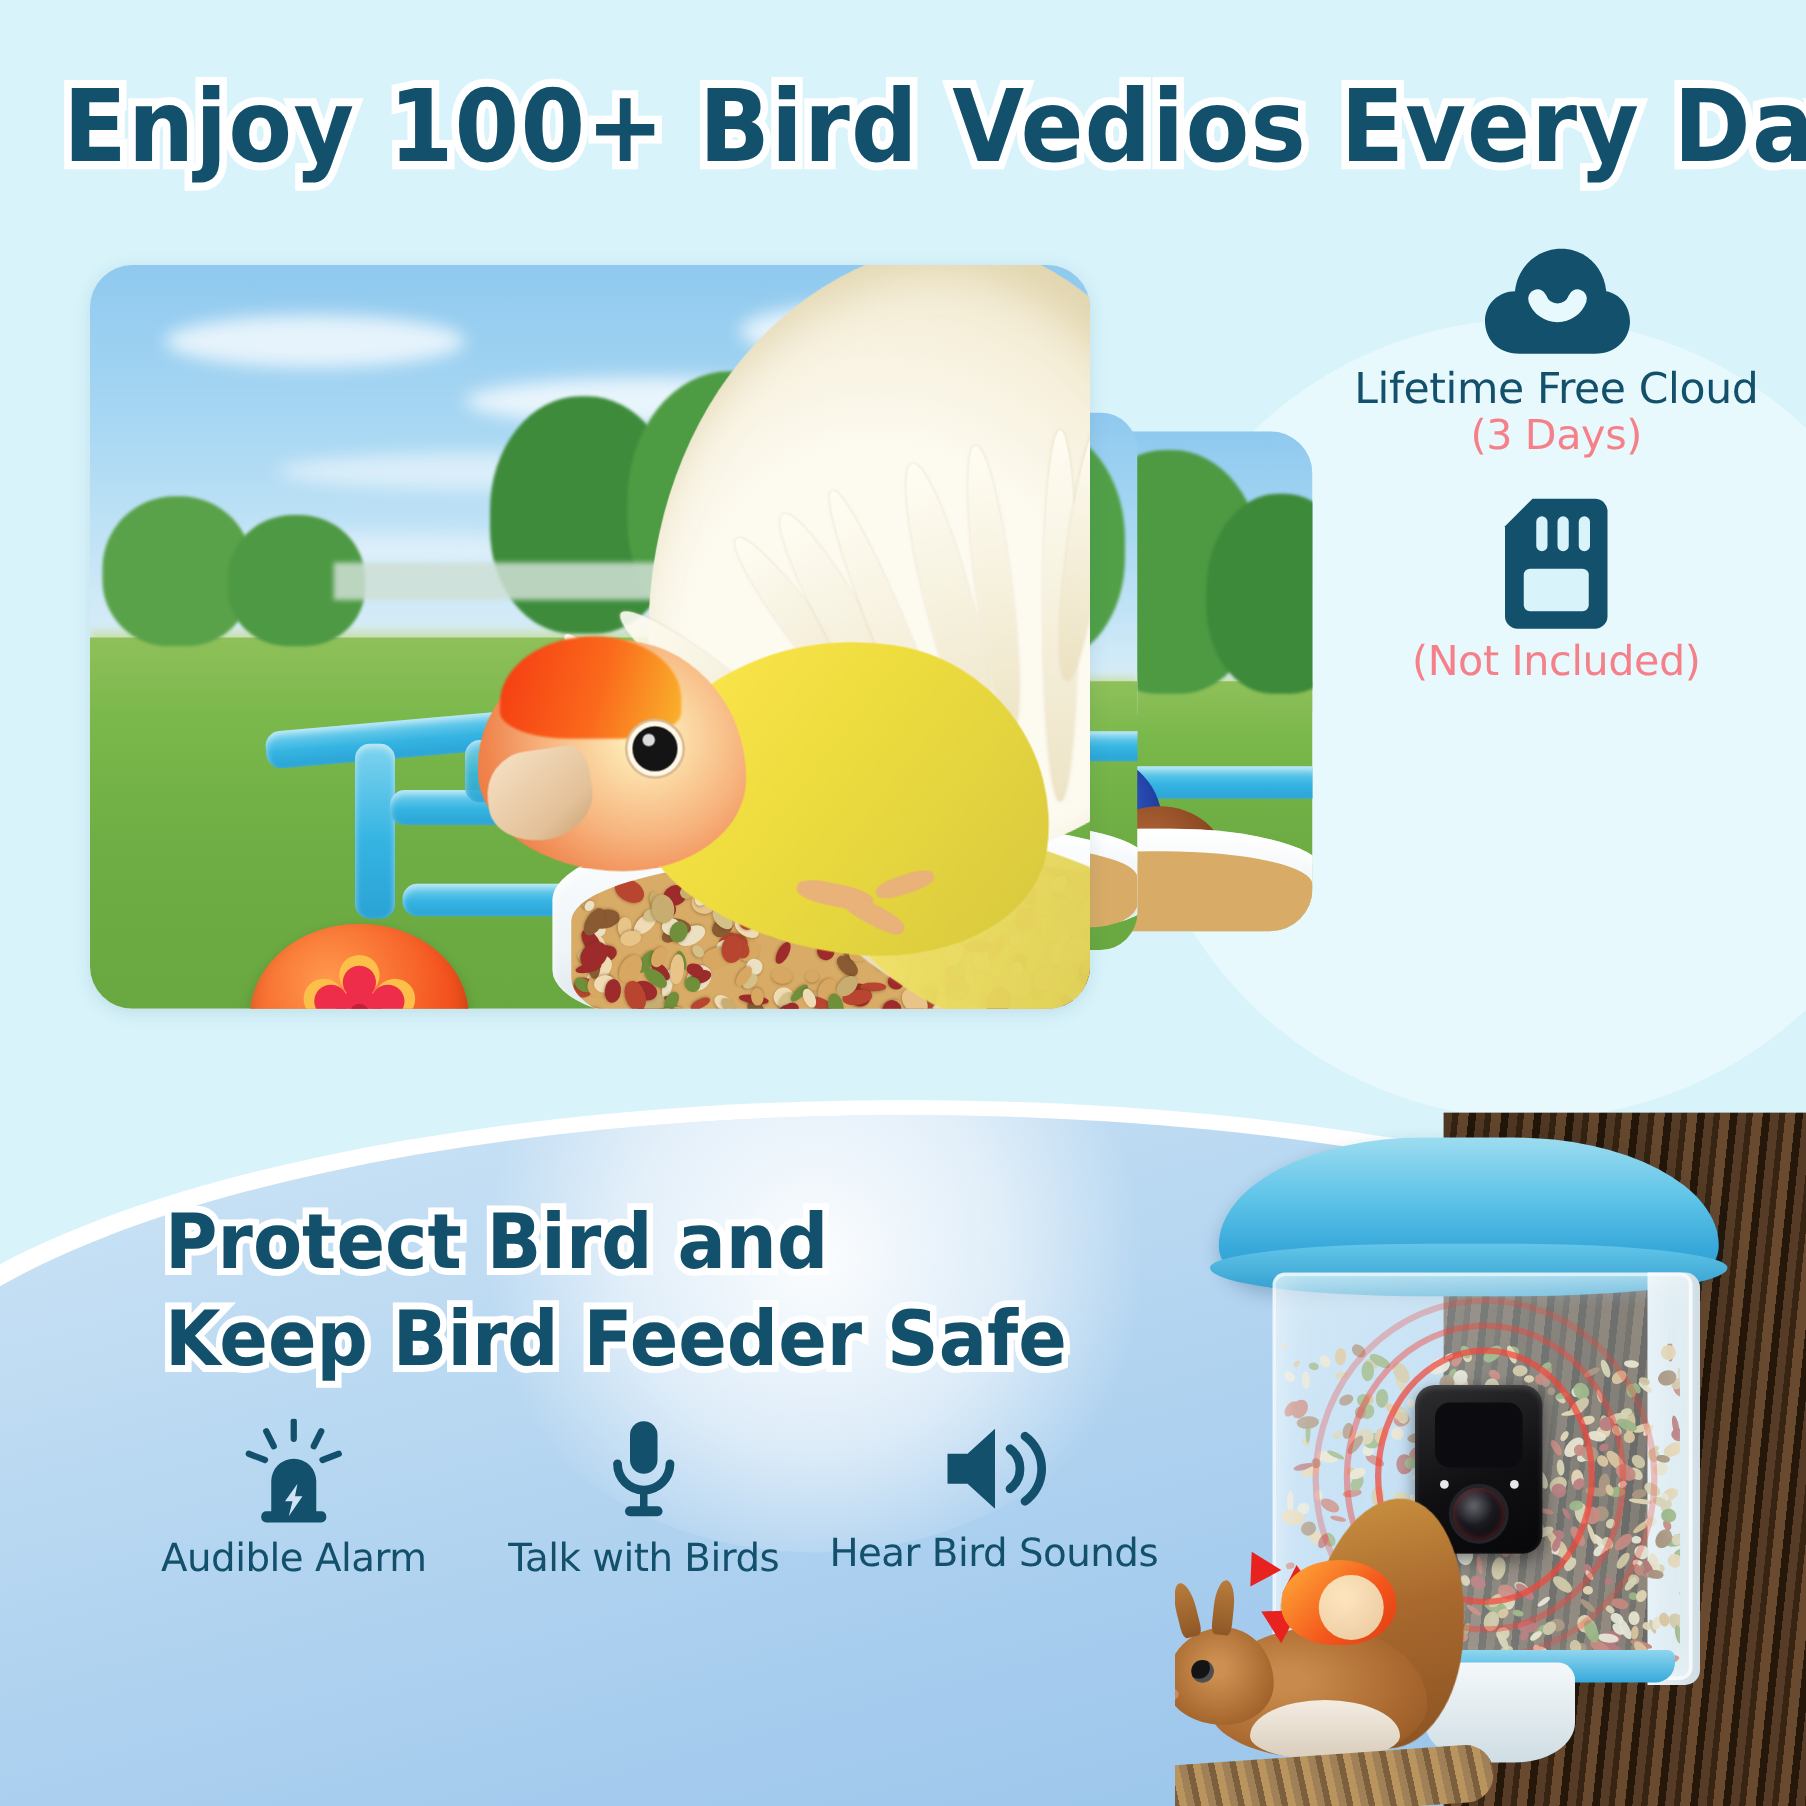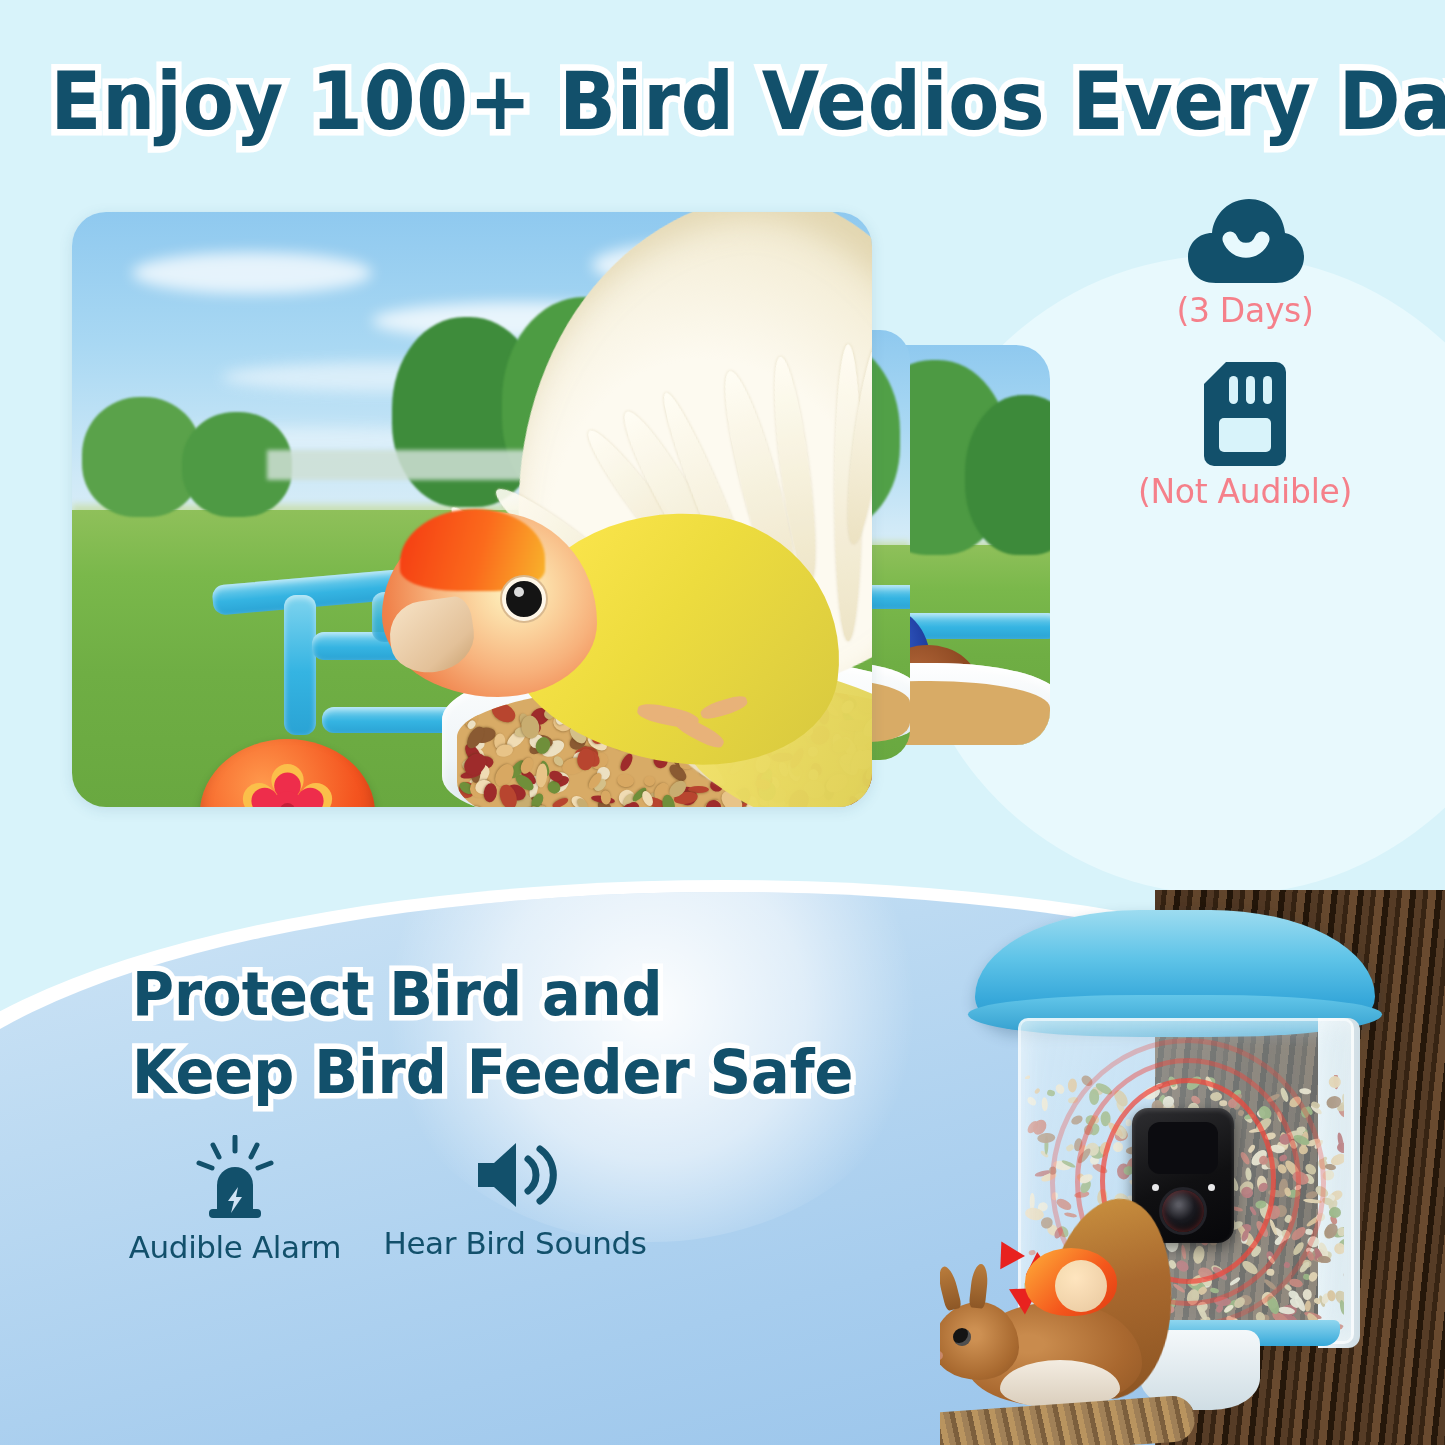--- a/index.html
+++ b/index.html
@@ -602,32 +602,33 @@
       </div>
     </div>
 
     <div class="features">
 
       <div class="feature">
         <svg class="ficon" width="118" height="92" viewBox="0 0 118 92">
           <path d="M30 88 C10 88 2 74 2 62 C2 48 13 38 26 38 C28 18 44 4 63 4 C82 4 97 18 99 38 C110 40 118 50 118 62 C118 75 108 88 90 88 Z" fill="#12506b"></path>
           <path d="M44 44 a17 17 0 0 0 32 0" fill="none" stroke="#e8f9fd" stroke-width="15" stroke-linecap="round"></path>
         </svg>
+        <div class="flabel">Lifetime Free Cloud</div>
         <div class="fsub">(3 Days)</div>
       </div>
 
       <div class="feature" style="margin-top:30px;">
         <svg class="ficon" width="86" height="108" viewBox="0 0 86 108">
           <path d="M24 2 L74 2 a10 10 0 0 1 10 10 L84 96 a10 10 0 0 1 -10 10 L12 106 a10 10 0 0 1 -10 -10 L2 24 Z" fill="#12506b"></path>
           <rect x="27" y="16" width="9" height="28" rx="4.5" fill="#d8f3fa"></rect>
           <rect x="44" y="16" width="9" height="28" rx="4.5" fill="#d8f3fa"></rect>
           <rect x="61" y="16" width="9" height="28" rx="4.5" fill="#d8f3fa"></rect>
           <rect x="17" y="58" width="52" height="34" rx="5" fill="#d8f3fa"></rect>
         </svg>
-        <div class="fsub">(Not Audible)</div>
+        <div class="fsub">(Not Included)</div>
       </div>
 
     </div>
   </div>
 
   <div class="bottom-section">
     <div class="bottom-rim"></div>
     <div class="bottom-panel">
       <div class="panel-glow"></div>
 
@@ -643,20 +644,29 @@
             <line x1="4" y1="28" x2="17" y2="33"></line>
             <line x1="76" y1="28" x2="63" y2="33"></line>
           </g>
           <path d="M22 76 L22 50 a18 18 0 0 1 36 0 L58 76 Z" fill="#12506b"></path>
           <rect x="14" y="74" width="52" height="9" rx="4" fill="#12506b"></rect>
           <path d="M43 52 L33 66 L39 66 L36 78 L47 62 L41 62 Z" fill="#cfe3f5"></path>
         </svg>
         <div class="blabel">Audible Alarm</div>
       </div>
 
+      <div class="bfeature">
+        <svg class="bicon" width="62" height="84" viewBox="0 0 62 84">
+          <rect x="20" y="2" width="22" height="42" rx="11" fill="#12506b"></rect>
+          <path d="M10 36 a21 21 0 0 0 42 0" fill="none" stroke="#12506b" stroke-width="7" stroke-linecap="round"></path>
+          <rect x="28" y="56" width="6" height="16" fill="#12506b"></rect>
+          <rect x="16" y="70" width="30" height="8" rx="4" fill="#12506b"></rect>
+        </svg>
+        <div class="blabel">Talk with Birds</div>
+      </div>
 
       <div class="bfeature">
         <svg class="bicon" width="86" height="80" viewBox="0 0 86 80">
           <path d="M6 28 L22 28 L44 8 L44 72 L22 52 L6 52 Z" fill="#12506b"></path>
           <path d="M56 24 a20 20 0 0 1 0 32" fill="none" stroke="#12506b" stroke-width="7" stroke-linecap="round"></path>
           <path d="M68 14 a32 32 0 0 1 0 52" fill="none" stroke="#12506b" stroke-width="7" stroke-linecap="round"></path>
         </svg>
         <div class="blabel">Hear Bird Sounds</div>
       </div>
     </div>

